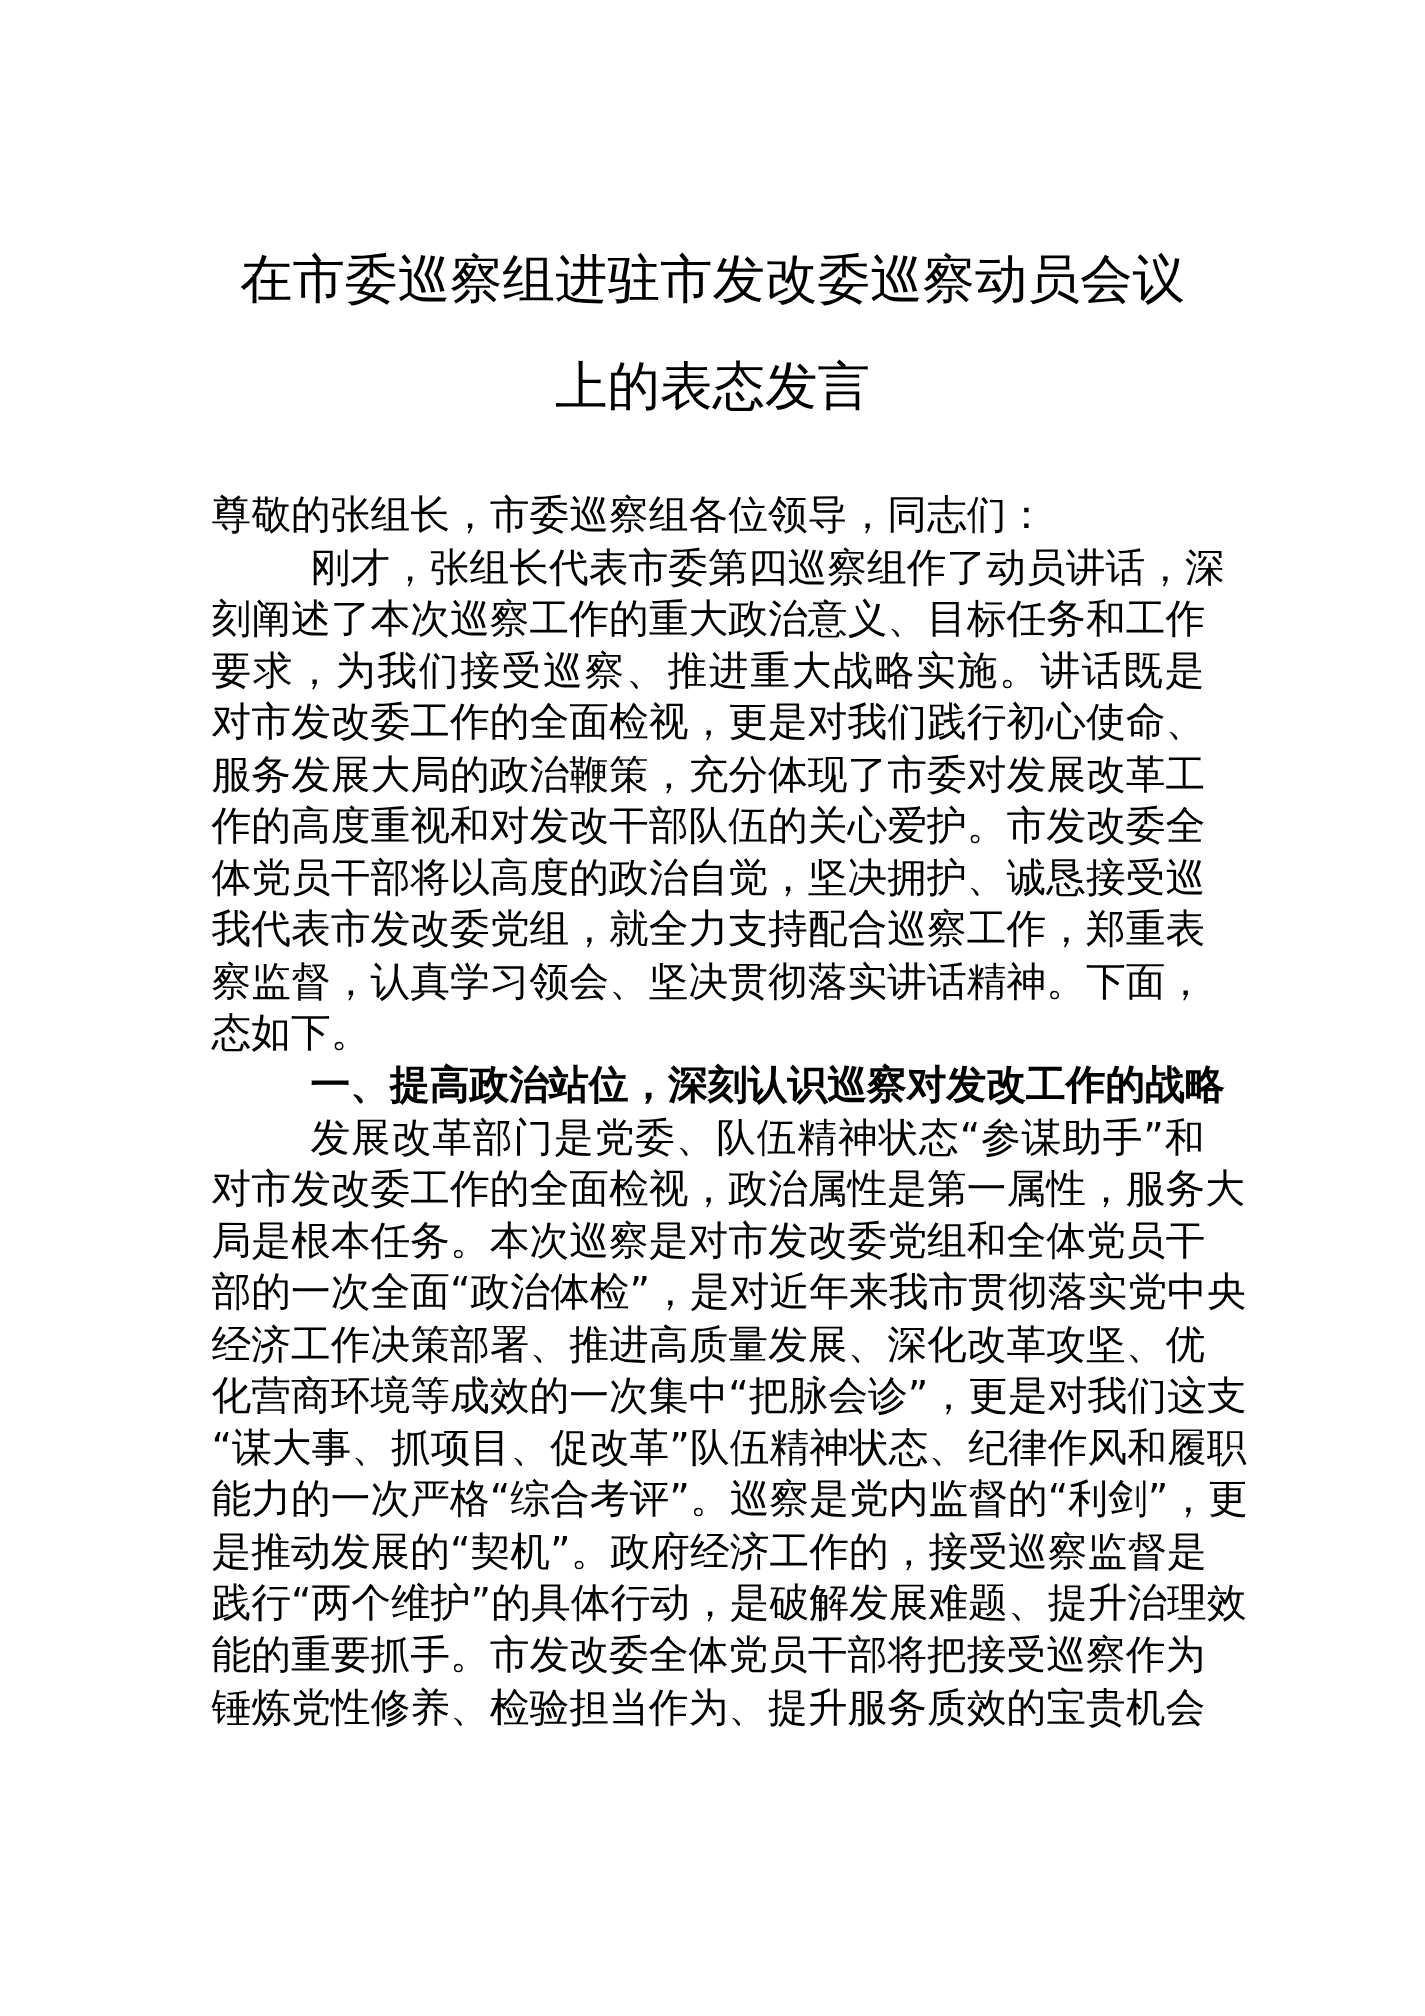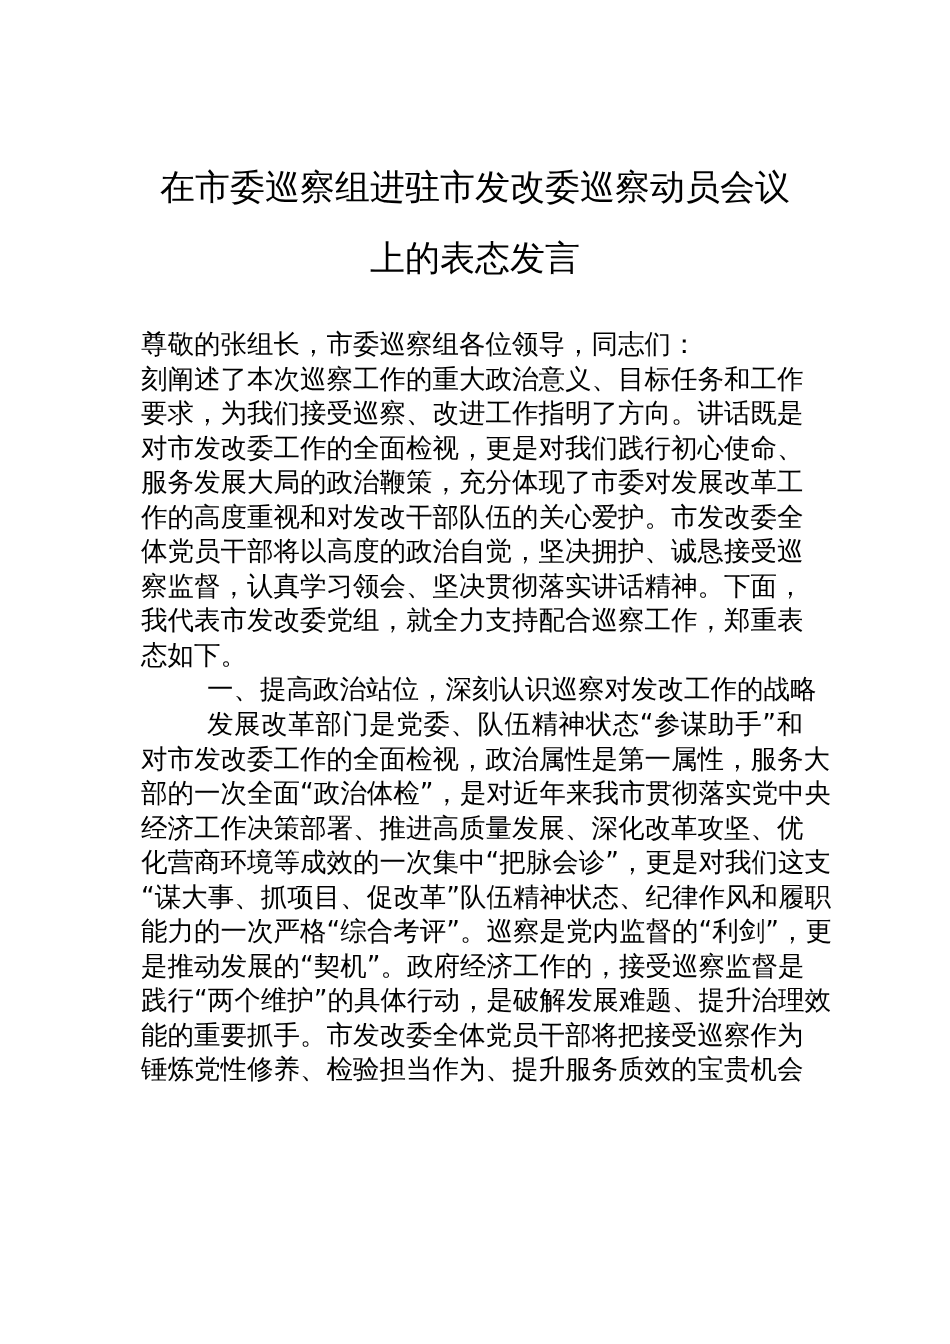--- a/index.html
+++ b/index.html
@@ -51,54 +51,56 @@
       text-align: justify;
       text-align-last: justify;
     }
     .line.last {
       text-align-last: left;
     }
     .line.indent {
       padding-left: 66px;
     }
     .heading {
-      font-weight: normal;
+      font-weight: bold;
     }
   </style>
 </head>
 <body>
 
 <div class="page">
 
   <div class="title l1">在市委巡察组进驻市发改委巡察动员会议</div>
   <div class="title l2">上的表态发言</div>
 
   <div class="body">
 
     <span class="line last">尊敬的张组长，市委巡察组各位领导，同志们：</span>
 
     <div>
+      <span class="line indent">刚才，张组长代表市委第四巡察组作了动员讲话，深</span>
       <span class="line">刻阐述了本次巡察工作的重大政治意义、目标任务和工作</span>
-      <span class="line">要求，为我们接受巡察、改进工作指明了方向。讲话既是</span>
+      <span class="line">要求，为我们接受巡察、推进重大战略实施。讲话既是</span>
       <span class="line">对市发改委工作的全面检视，更是对我们践行初心使命、</span>
       <span class="line">服务发展大局的政治鞭策，充分体现了市委对发展改革工</span>
       <span class="line">作的高度重视和对发改干部队伍的关心爱护。市发改委全</span>
       <span class="line">体党员干部将以高度的政治自觉，坚决拥护、诚恳接受巡</span>
+      <span class="line">我代表市发改委党组，就全力支持配合巡察工作，郑重表</span>
       <span class="line">察监督，认真学习领会、坚决贯彻落实讲话精神。下面，</span>
-      <span class="line">我代表市发改委党组，就全力支持配合巡察工作，郑重表</span>
       <span class="line last">态如下。</span>
     </div>
 
     <div>
       <span class="line indent heading">一、提高政治站位，深刻认识巡察对发改工作的战略</span>
     </div>
 
     <div>
       <span class="line indent">发展改革部门是党委、队伍精神状态“参谋助手”和</span>
       <span class="line">对市发改委工作的全面检视，政治属性是第一属性，服务大</span>
+      <span class="line">局是根本任务。本次巡察是对市发改委党组和全体党员干</span>
       <span class="line">部的一次全面“政治体检”，是对近年来我市贯彻落实党中央</span>
       <span class="line">经济工作决策部署、推进高质量发展、深化改革攻坚、优</span>
       <span class="line">化营商环境等成效的一次集中“把脉会诊”，更是对我们这支</span>
       <span class="line">“谋大事、抓项目、促改革”队伍精神状态、纪律作风和履职</span>
       <span class="line">能力的一次严格“综合考评”。巡察是党内监督的“利剑”，更</span>
       <span class="line">是推动发展的“契机”。政府经济工作的，接受巡察监督是</span>
       <span class="line">践行“两个维护”的具体行动，是破解发展难题、提升治理效</span>
       <span class="line">能的重要抓手。市发改委全体党员干部将把接受巡察作为</span>
       <span class="line">锤炼党性修养、检验担当作为、提升服务质效的宝贵机会</span>
     </div>

